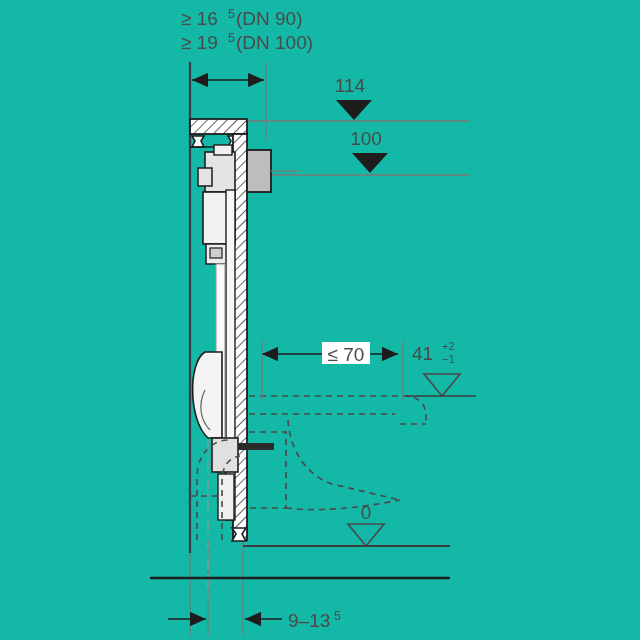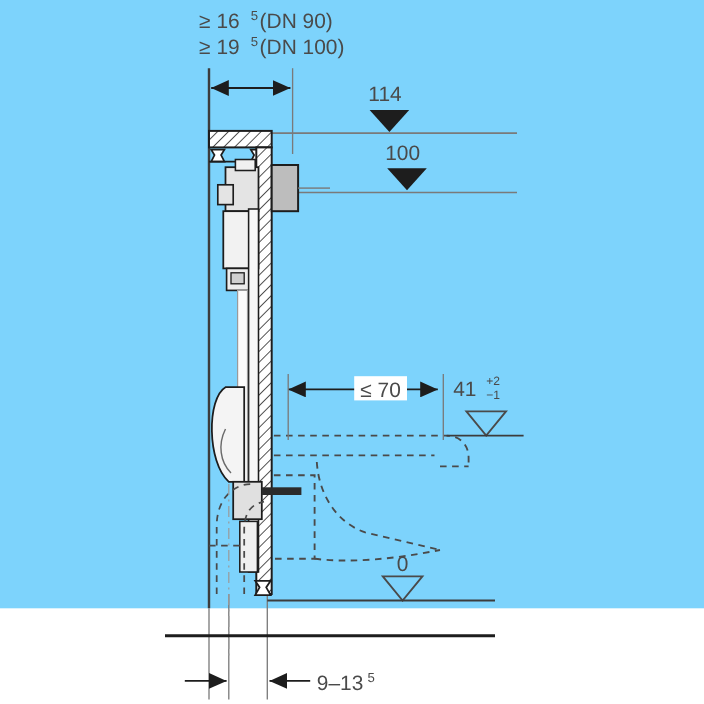--- a/index.html
+++ b/index.html
@@ -1,18 +1,18 @@
 <!DOCTYPE html>
 <html><head>
 <meta charset="utf-8">
 <style>
   html,body{margin:0;padding:0;background:#ffffff;}
   body{width:640px;height:640px;overflow:hidden;
        font-family:"Liberation Sans","DejaVu Sans",sans-serif;color:#3c3c3c;}
-  #stage{position:relative;width:640px;height:553px;background:#7dd3fc;}
+  #stage{position:relative;width:640px;height:640px;background:#14b8a6;}
   svg{display:block;}
   .lbl{font-size:19px;fill:#4a4a4a;font-family:"Liberation Sans","DejaVu Sans",sans-serif;}
   .lbl-sup{font-size:12px;fill:#4a4a4a;font-family:"Liberation Sans","DejaVu Sans",sans-serif;}
   .lbl-tol{font-size:11px;fill:#4a4a4a;font-family:"Liberation Sans","DejaVu Sans",sans-serif;}
 </style>
 </head>
 <body>
 
 <div id="stage">
 <svg width="640" height="640" viewBox="0 0 640 640">

